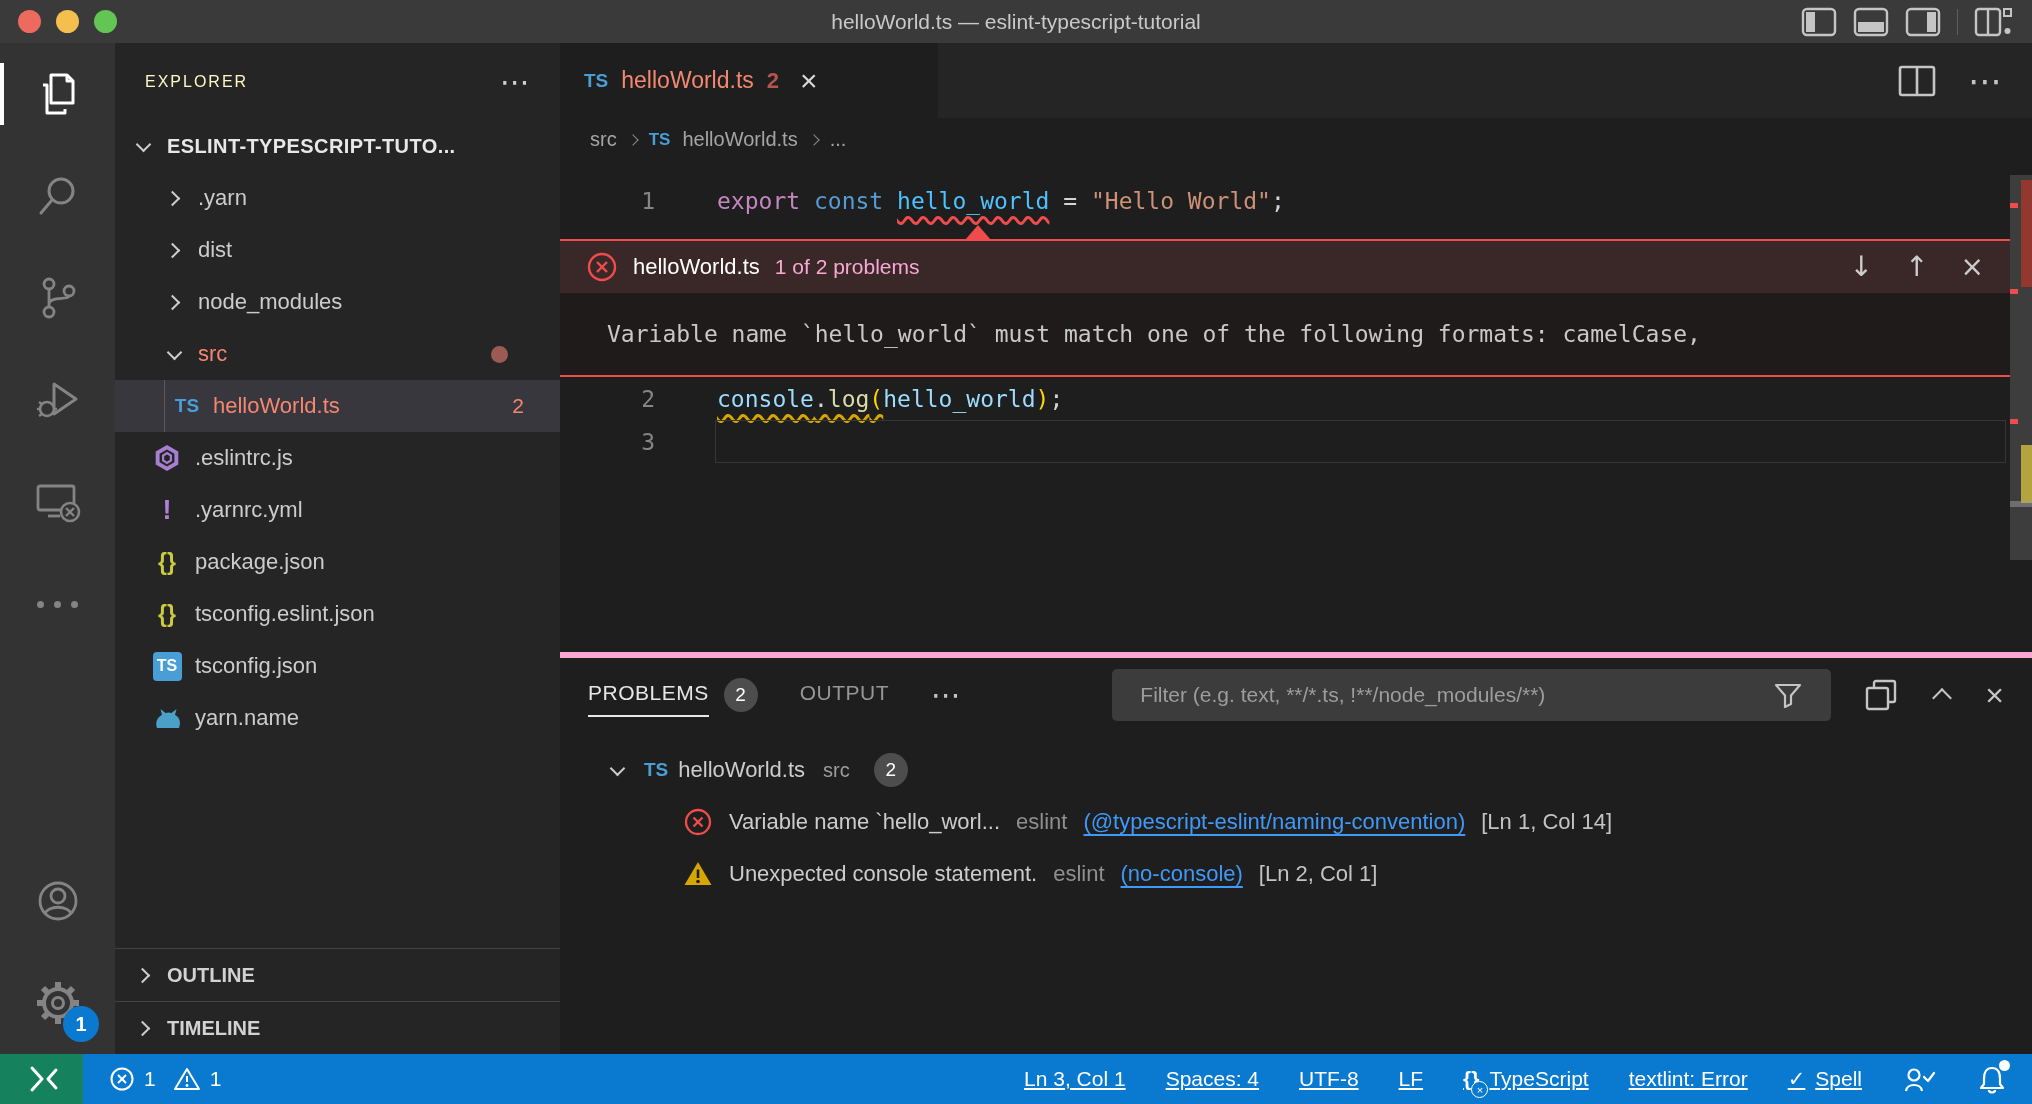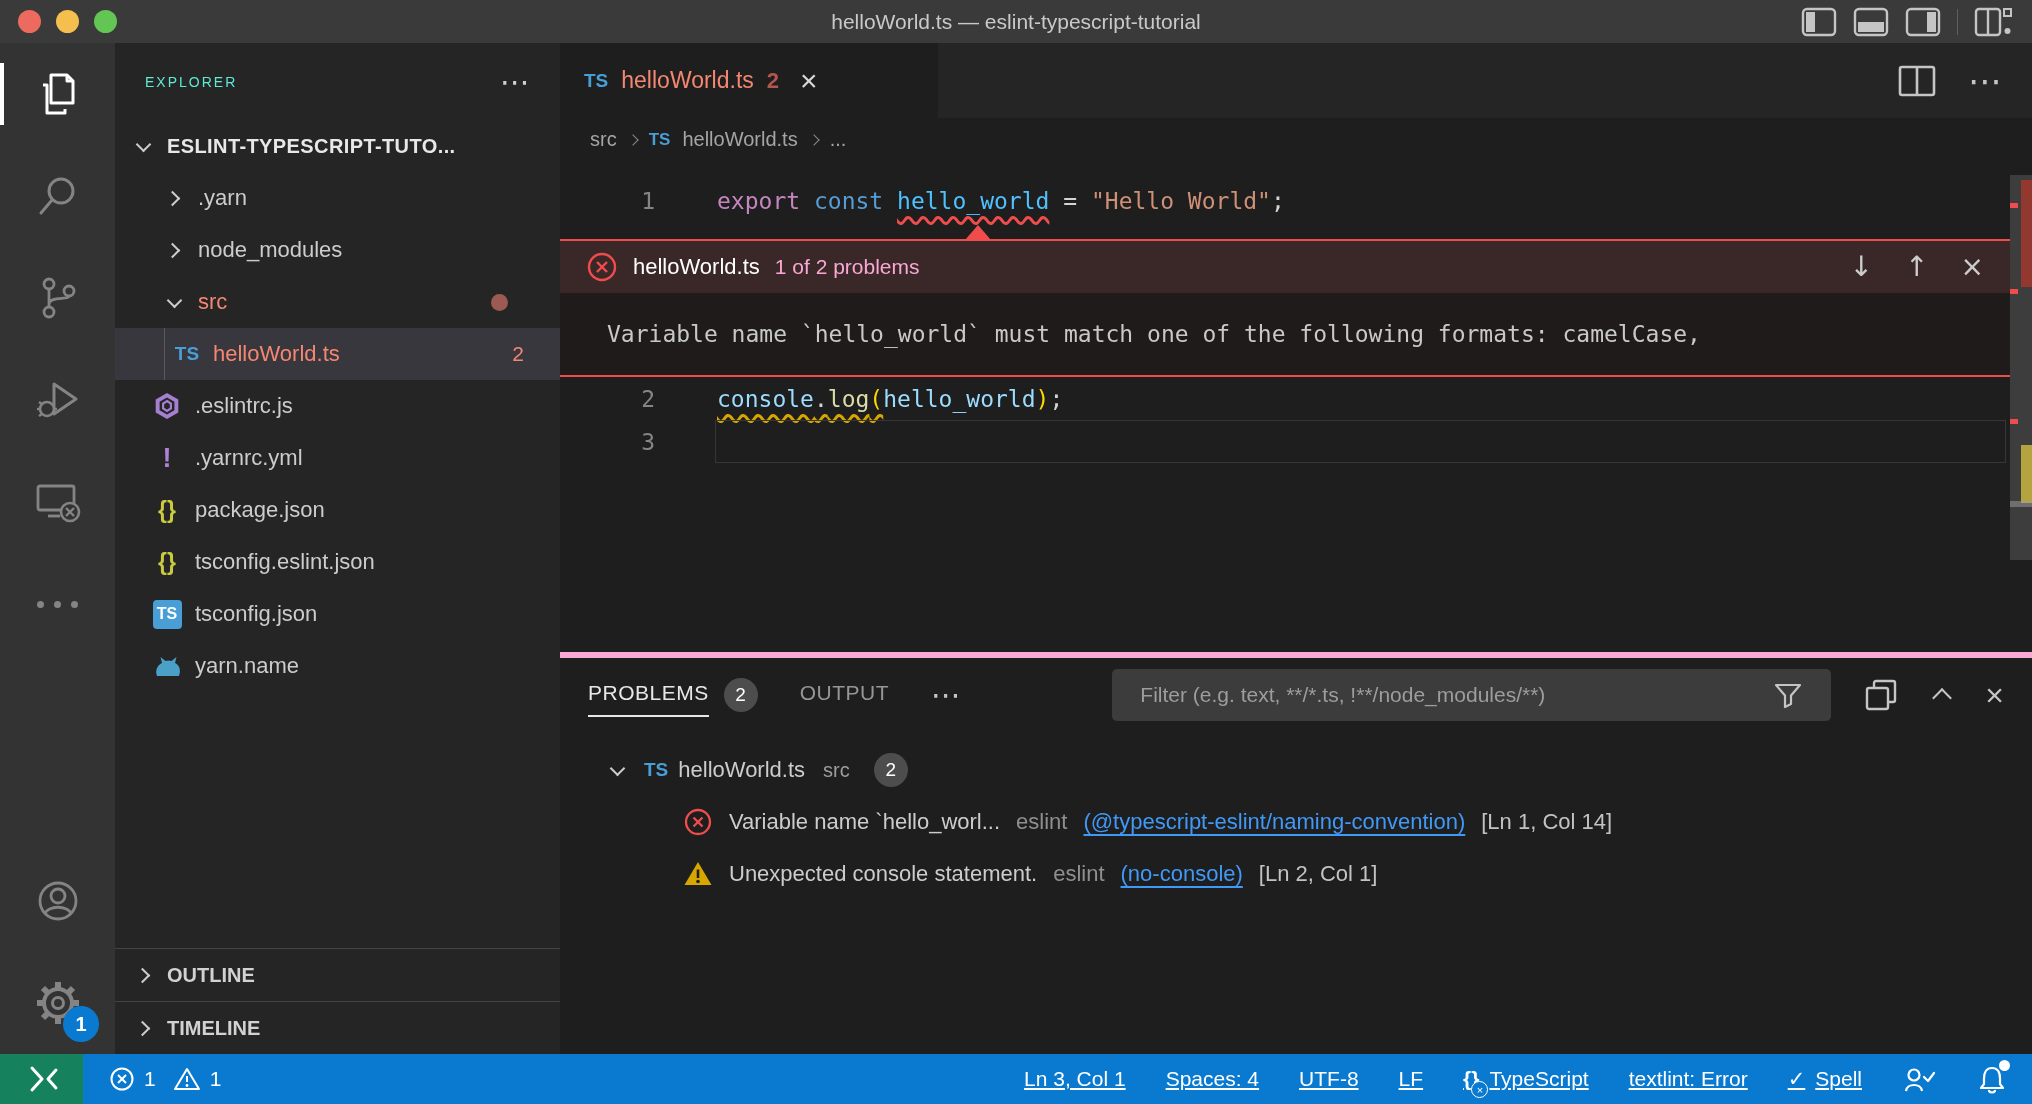--- a/index.html
+++ b/index.html
@@ -26,21 +26,21 @@
   .ab-item.active::before { content:""; position:absolute; left:0; top:20px; bottom:20px; width:4px; background:#ffffff; }
   .ab-bottom { margin-top:auto; }
   .dots3 { display:flex; gap:10px; }
   .dots3 i { width:7px; height:7px; border-radius:50%; background:#848484; }
   .ab-badge { position:absolute; right:16px; bottom:12px; min-width:36px; height:36px; border-radius:50%;
     background:#0a7ad1; color:#fff; font-size:20px; font-weight:700; display:flex; align-items:center; justify-content:center; }
 
   
   .sidebar { width:445px; background:#252526; flex:none; display:flex; flex-direction:column; color:#cccccc; }
   .sb-header { height:77px; display:flex; align-items:center; padding:0 30px; flex:none; }
-  .sb-title { font-size:14px; letter-spacing:2px; color:#5eead4; }
+  .sb-title { font-size:16px; letter-spacing:2px; color:#fef9c3; }
   .sb-more { margin-left:auto; font-size:30px; color:#cfcfcf; line-height:1; }
   .sb-root { height:52px; display:flex; align-items:center; padding-left:15px; gap:11px;
     font-weight:700; font-size:20px; color:#e8e8e8; letter-spacing:.4px; flex:none; }
   .row { height:52px; display:flex; align-items:center; font-size:22px; position:relative; flex:none; }
   .row.sel { background:#37373d; }
   .guide { position:absolute; left:49px; top:0; bottom:0; width:1px; background:#5a5a5a; }
   .chevbox { width:26px; height:26px; display:flex; align-items:center; justify-content:center; flex:none; }
   .chev { width:11px; height:11px; border-right:2.2px solid #cccccc; border-bottom:2.2px solid #cccccc;
     transform:rotate(-45deg); margin-right:3px; }
   .chev.down { transform:rotate(45deg); margin-top:-4px; margin-right:0; }
@@ -298,20 +298,26 @@
       <div class="row d1dir">
         <span class="chevbox">
             <span class="chev"></span>
           </span>
         <span class="lbl">.yarn</span>
       </div>
       <div class="row d1dir">
         <span class="chevbox">
             <span class="chev"></span>
           </span>
+        <span class="lbl">dist</span>
+      </div>
+      <div class="row d1dir">
+        <span class="chevbox">
+            <span class="chev"></span>
+          </span>
         <span class="lbl">node_modules</span>
       </div>
       <div class="row d1dir">
         <span class="chevbox">
             <span class="chev down"></span>
           </span>
         <span class="lbl err-text">src</span>
         <span class="mod-dot"></span>
       </div>
       <div class="row d2file sel">

